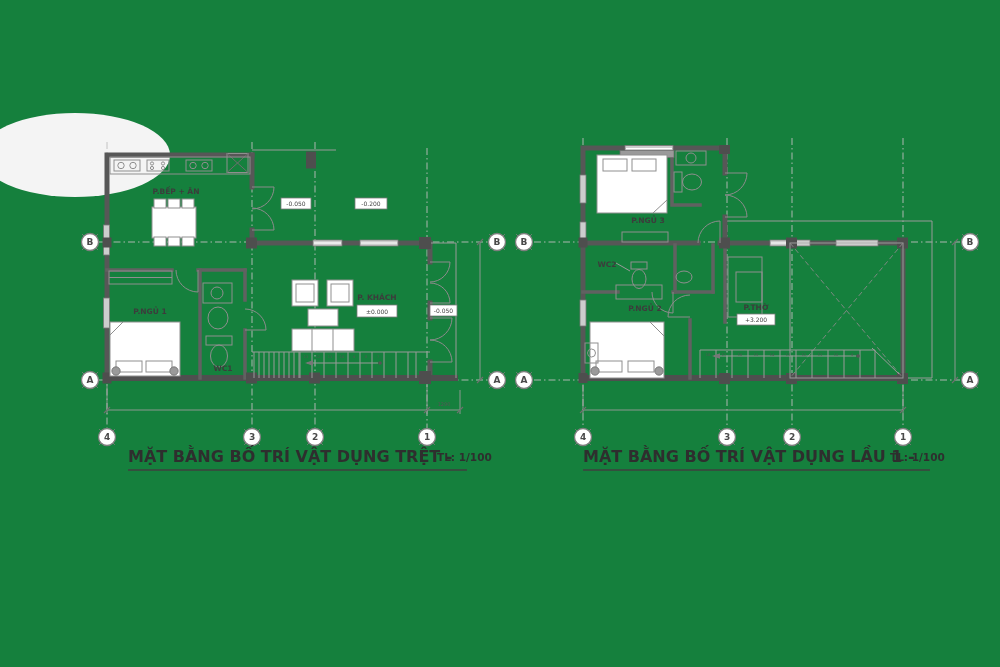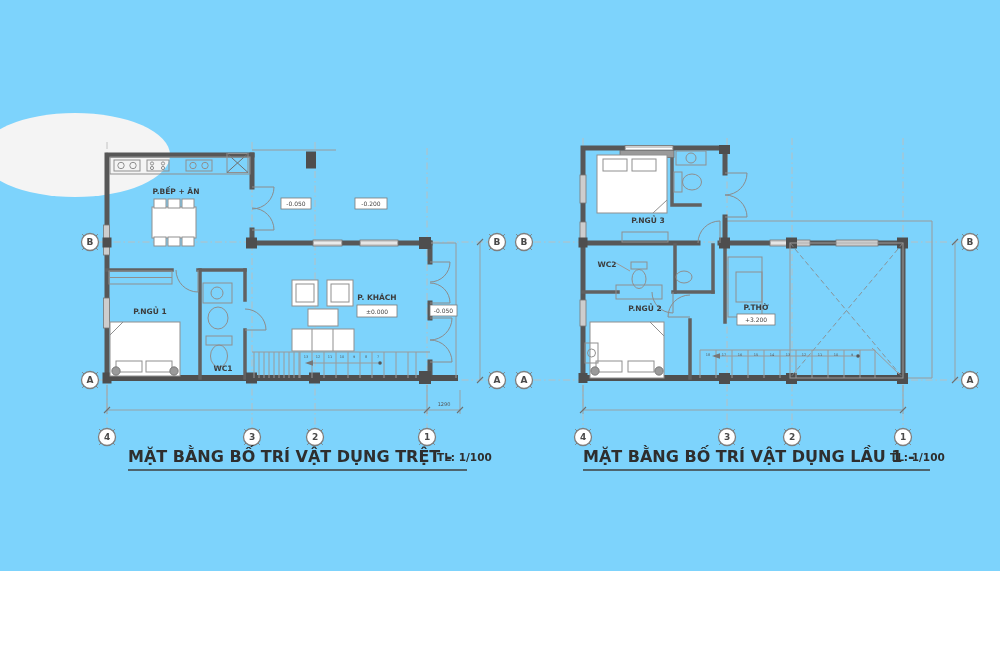--- a/index.html
+++ b/index.html
@@ -1,16 +1,16 @@
 <!DOCTYPE html>
 <html><head>
 <meta charset="utf-8">
 <style>
   html,body{margin:0;padding:0;background:#ffffff;}
-  .canvas{position:relative;width:1000px;height:571px;background:#7dd3fc;overflow:hidden;
+  .canvas{position:relative;width:1000px;height:667px;background:#15803d;overflow:hidden;
           font-family:"DejaVu Sans",sans-serif;}
   svg{display:block}
   .w5{stroke:#575757;stroke-width:5;fill:none;stroke-linecap:square}
   .w4{stroke:#616161;stroke-width:3.5;fill:none;stroke-linecap:square}
   .w6{stroke:#4f4f4f;stroke-width:6;fill:none;stroke-linecap:square}
   .thin{stroke:#9a9a9a;stroke-width:1;fill:none}
   .door{stroke:#8c8c8c;stroke-width:1;fill:none}
   .furn{stroke:#8f8f8f;stroke-width:1;fill:#ffffff}
   .furnl{stroke:#8f8f8f;stroke-width:1;fill:none}
   .furnd{fill:#9a9a9a;stroke:#6e6e6e;stroke-width:0.8}

